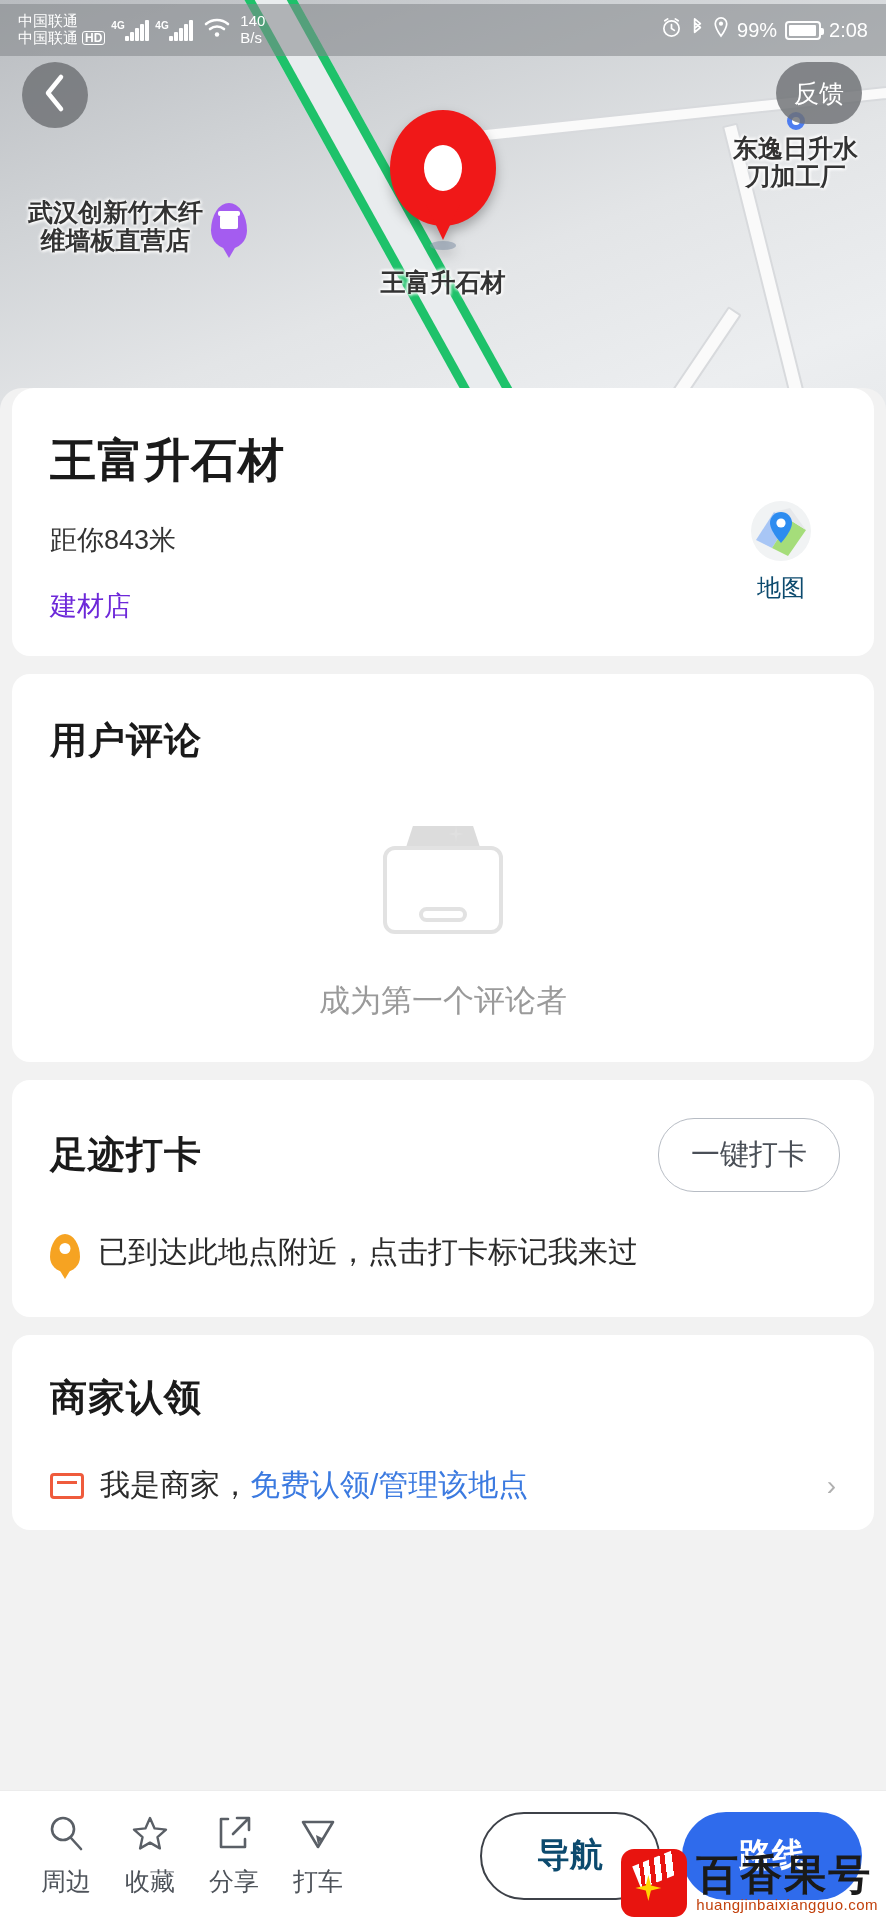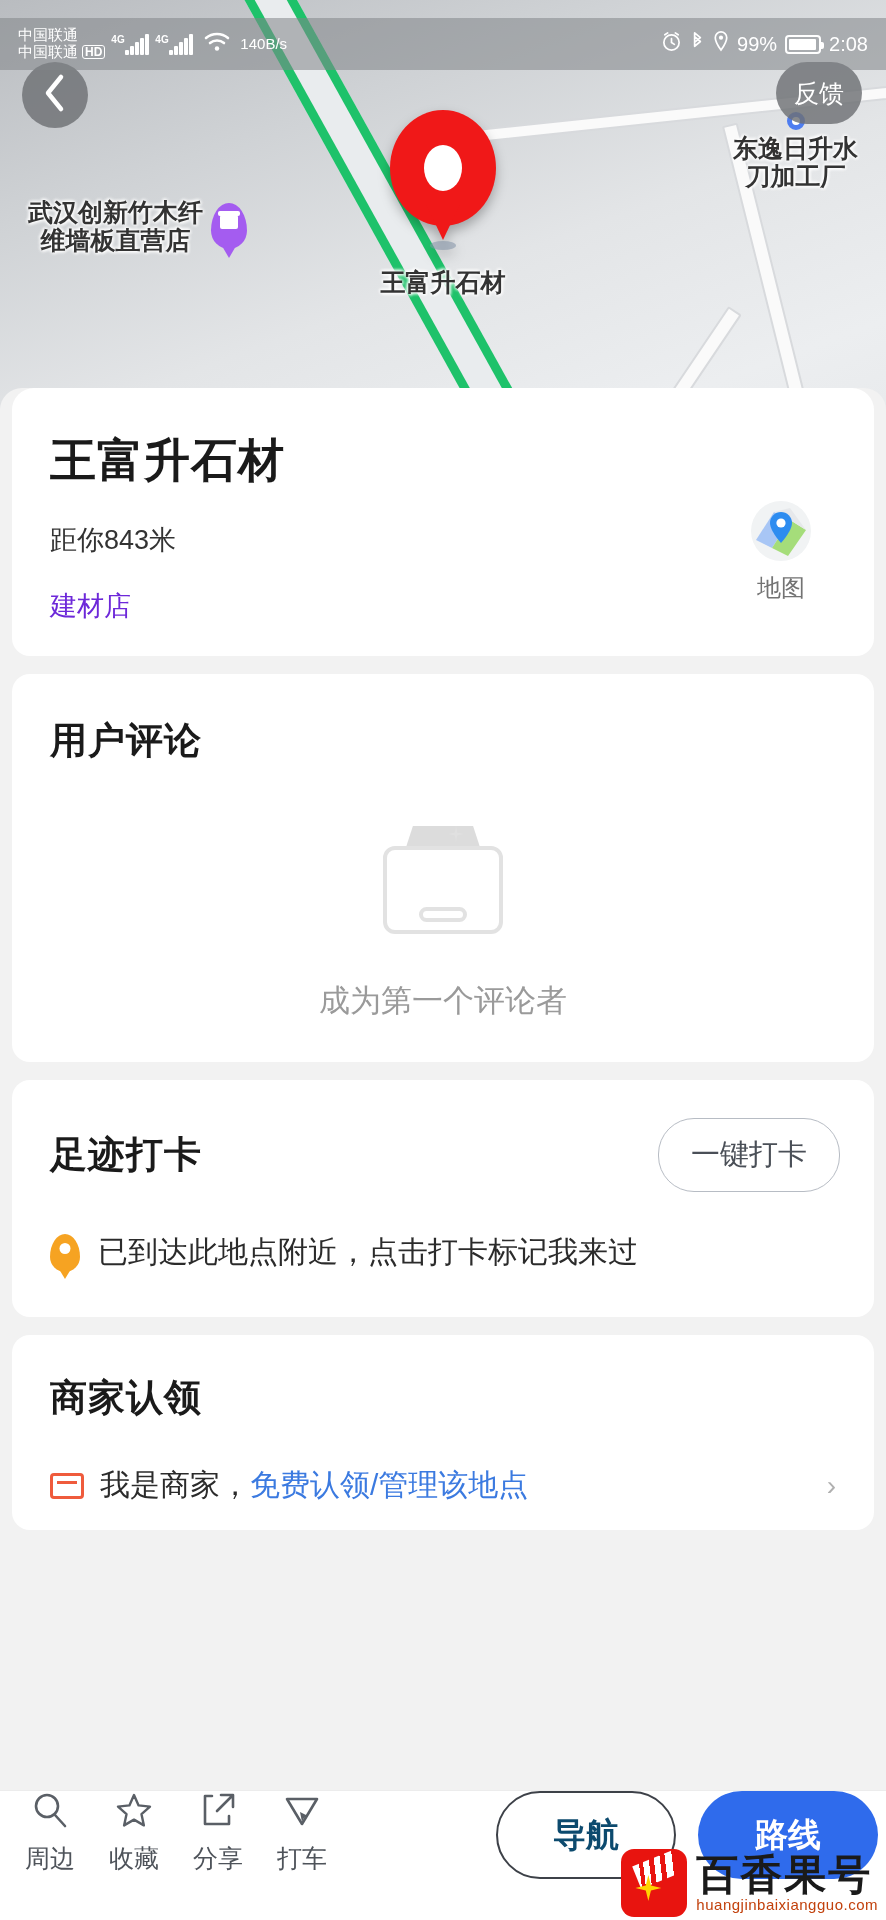--- a/index.html
+++ b/index.html
@@ -29,40 +29,40 @@
   }
   .road-white {
     position:absolute;
     background:#fafafa;
     border:2px solid #d8dadd;
     border-radius:2px;
   }
 
   
   #statusbar {
-    position:absolute; left:0; top:18px; width:886px; height:52px;
+    position:absolute; left:0; top:4px; width:886px; height:52px;
     background:rgba(130,133,137,0.55);
     display:flex; align-items:center; justify-content:space-between;
     padding:0 18px; color:#ffffff; font-size:19px;
     z-index:40;
   }
   .sb-left { display:flex; align-items:center; gap:7px; }
   .carriers { display:flex; flex-direction:column; font-size:15px; line-height:1.12; }
   .carriers .c2 { display:flex; align-items:center; gap:4px; }
   .hdbadge {
     border:1.4px solid #fff; border-radius:3px;
     font-size:12px; padding:0 2px; line-height:12px; font-weight:bold;
   }
   .sigwrap { display:flex; align-items:flex-end; gap:1px; position:relative; padding-left:13px;}
   .sigwrap::before {
     content:"4G"; position:absolute; left:-1px; top:0px; font-size:10px; font-weight:bold;
   }
   .bar { width:4px; background:#fff; border-radius:1px; }
   .b1{height:5px}.b2{height:9px}.b3{height:13px}.b4{height:17px}.b5{height:21px}
-  .netspd { display:flex; flex-direction:row; font-size:15px; line-height:1.12; margin-left:3px;}
+  .netspd { display:flex; flex-direction:column; font-size:15px; line-height:1.12; margin-left:3px;}
   .sb-right { display:flex; align-items:center; gap:8px; font-size:20px;}
   .batt {
     width:36px;height:19px;border:2px solid #fff;border-radius:4px;position:relative;
     display:flex; align-items:center; padding:2px;
   }
   .batt::after{content:"";position:absolute;right:-5px;top:5px;width:3px;height:7px;background:#fff;border-radius:0 2px 2px 0;}
   .batt i{display:block;height:100%;width:96%;background:#fff;border-radius:1px;}
 
   .map-btn-round {
     position:absolute; width:66px; height:66px; border-radius:50%;
@@ -138,21 +138,21 @@
   }
   .card { background:#fff; border-radius:18px; margin:0 12px 18px 12px; }
   .card.top { border-radius:22px 22px 18px 18px; margin:0 12px 18px 12px; }
 
   .hdr-row { display:flex; padding:42px 38px 32px 38px; }
   .hdr-left { flex:1; }
   .place-title { font-size:46px; font-weight:bold; color:#1a1a1a; letter-spacing:1px; }
   .place-dist { font-size:27px; color:#333; margin-top:30px; }
   .place-cat { font-size:27px; color:#6d28d9; margin-top:30px; }
   .map-side { width:110px; display:flex;flex-direction:column;align-items:center;justify-content:flex-start; padding-top:70px;}
-  .map-side .lbl{ font-size:24px;color:#737373;margin-top:6px;}
+  .map-side .lbl{ font-size:24px;color:#0c4a6e;margin-top:6px;}
 
   .sec-title { font-size:37px; font-weight:bold; color:#1a1a1a; letter-spacing:1px; }
 
   .review-card { padding:42px 38px 40px 38px; text-align:center; }
   .review-card .sec-title { text-align:left; }
   .empty-ill { margin:58px auto 0 auto; width:130px; height:110px; position:relative; }
   .empty-box {
     position:absolute;left:5px;top:22px;width:120px;height:88px;
     border:4px solid #e2e2e2;border-radius:12px;background:#fff;
   }
@@ -203,21 +203,21 @@
   }
   .claim-icon::after{content:"";position:absolute;left:4px;top:5px;right:4px;height:3px;background:#ef5b3c;}
   .claim-text{font-size:30px;color:#2b2b2b;white-space:nowrap;}
   .claim-text b{color:#3b7ae0;font-weight:normal;}
   .chev{margin-left:auto;color:#b0b0b0;font-size:28px;}
 
   
   #bottombar{
     position:absolute; left:0; bottom:0; width:886px; height:130px;
     background:#ffffff; border-top:1px solid #ececec;
-    display:flex; padding:0 8px; z-index:80;
+    display:flex; align-items:center; padding:0 24px; z-index:80;
   }
   .bb-item{
     width:84px; display:flex; flex-direction:column; align-items:center; gap:9px;
     color:#5a5f66;
   }
   .bb-item .lbl{font-size:25px;color:#4e535a;}
   .bb-spacer{flex:1;}
   .btn-nav{
     width:180px;height:88px;border:2px solid #3d4148;border-radius:44px;
     display:flex;align-items:center;justify-content:center;

